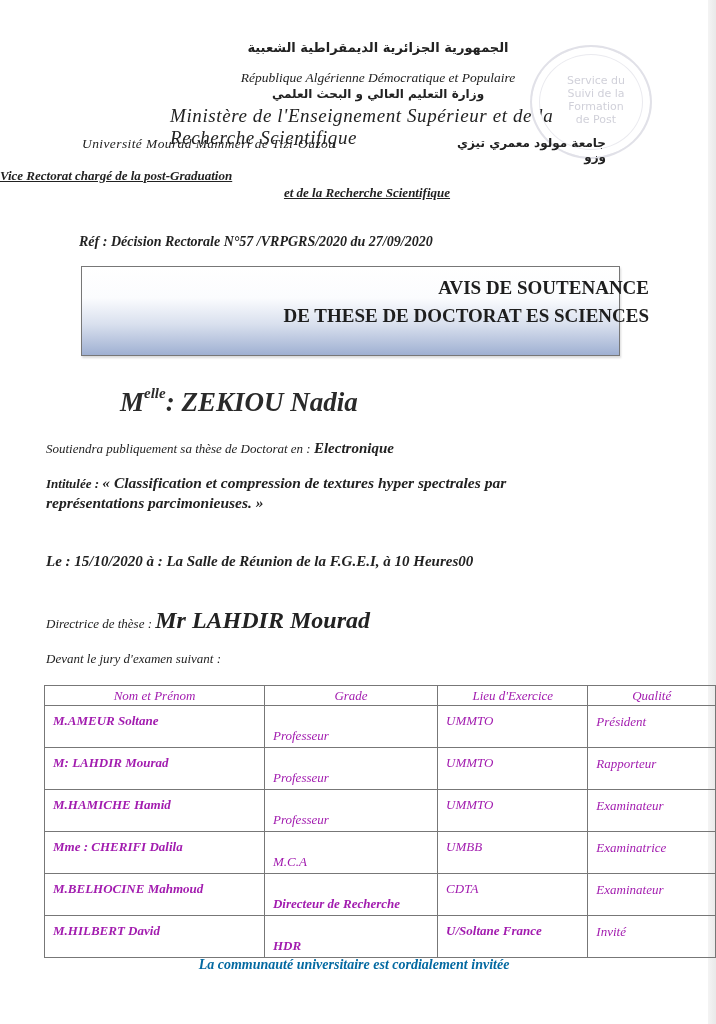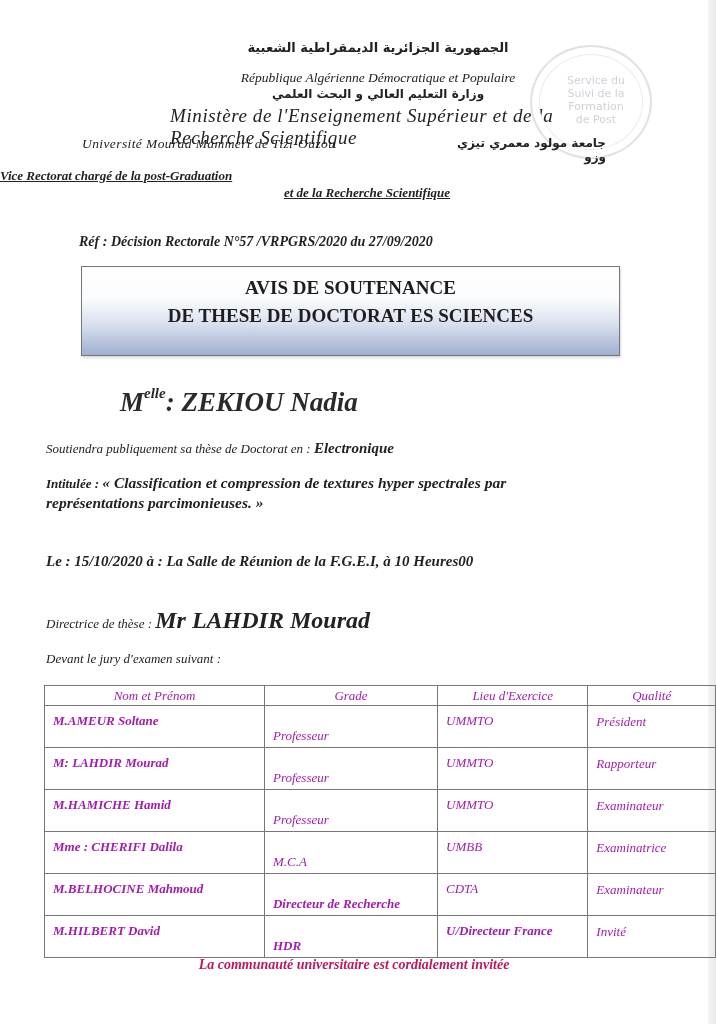--- a/index.html
+++ b/index.html
@@ -64,22 +64,22 @@
     
     #title-box {
       top: 266px; left: 81px;
       width: 539px; height: 90px;
       border: 1.5px solid #777;
       box-sizing: border-box;
       background: linear-gradient(to bottom, #ffffff 0%, #fbfcfe 35%, #d9e0ee 65%, #9fb0d2 100%);
       box-shadow: 1px 2px 2px rgba(0,0,0,0.15);
     }
     #title-1, #title-2 {
-      left: 81px; width: 539px; text-align: center;
-      font-weight: bold; font-size: 19px; color: #1e1e1e;
+      left: 81px; width: 539px; text-align: right;
+      font-weight: bold; font-size: 19px; color: #1e1e1e; padding-left: 29px;
     }
     #title-1 { top: 277px; }
     #title-2 { top: 305px; }
 
     
     #candidate { top: 385px; left: 120px; font-size: 27px; font-style: italic; font-weight: bold; color: #2a2a2a; }
     #candidate sup { font-size: 15px; vertical-align: 13px; }
     #cand-prefix { font-weight: bold; }
 
     #soutiendra { top: 440px; left: 46px; font-size: 13px; font-style: italic; }
@@ -117,21 +117,21 @@
     #jury-table td { height: 33px; }
     #jury-table td.c-name { vertical-align: top; padding-top: 7px; }
     #jury-table td.c-grade { vertical-align: bottom; padding-bottom: 3px; }
     #jury-table td.c-lieu { vertical-align: top; padding-top: 7px; }
     #jury-table td.c-qual { vertical-align: top; padding-top: 8px; }
     .col-name { width: 204px; }
     .col-grade { width: 157px; }
     .col-lieu { width: 134px; }
     .col-qual { width: 111px; }
 
-    #footer-note { top: 957px; left: 0; width: 716px; text-align: center; font-size: 14px; font-style: italic; font-weight: bold; color: #be185d; padding-right: 8px; box-sizing: border-box; }
+    #footer-note { top: 957px; left: 0; width: 716px; text-align: center; font-size: 14px; font-style: italic; font-weight: bold; color: #0369a1; padding-right: 8px; box-sizing: border-box; }
   </style>
 </head>
 <body>
 
 <div class="page-edge"></div>
 
 <div id="ar-republic" class="abs arabic">الجمهورية الجزائرية الديمقراطية الشعبية</div>
 <div id="fr-republic" class="abs">République Algérienne Démocratique et Populaire</div>
 <div id="ar-ministry" class="abs arabic">وزارة التعليم العالي و البحث العلمي</div>
 <div id="fr-ministry" class="abs">Ministère de l'Enseignement Supérieur et de la Recherche Scientifique</div>
@@ -207,19 +207,19 @@
     </tr>
     <tr>
       <td class="c-name b">M.BELHOCINE Mahmoud</td>
       <td class="c-grade b">Directeur de Recherche</td>
       <td class="c-lieu">CDTA</td>
       <td class="c-qual">Examinateur</td>
     </tr>
     <tr>
       <td class="c-name b">M.HILBERT   David</td>
       <td class="c-grade b">HDR</td>
-      <td class="c-lieu b">U/Directeur France</td>
+      <td class="c-lieu b">U/Soltane France</td>
       <td class="c-qual">Invité</td>
     </tr>
   </tbody>
 </table>
 
 <div id="footer-note" class="abs">La communauté universitaire est cordialement invitée</div>
 
 </body></html>

